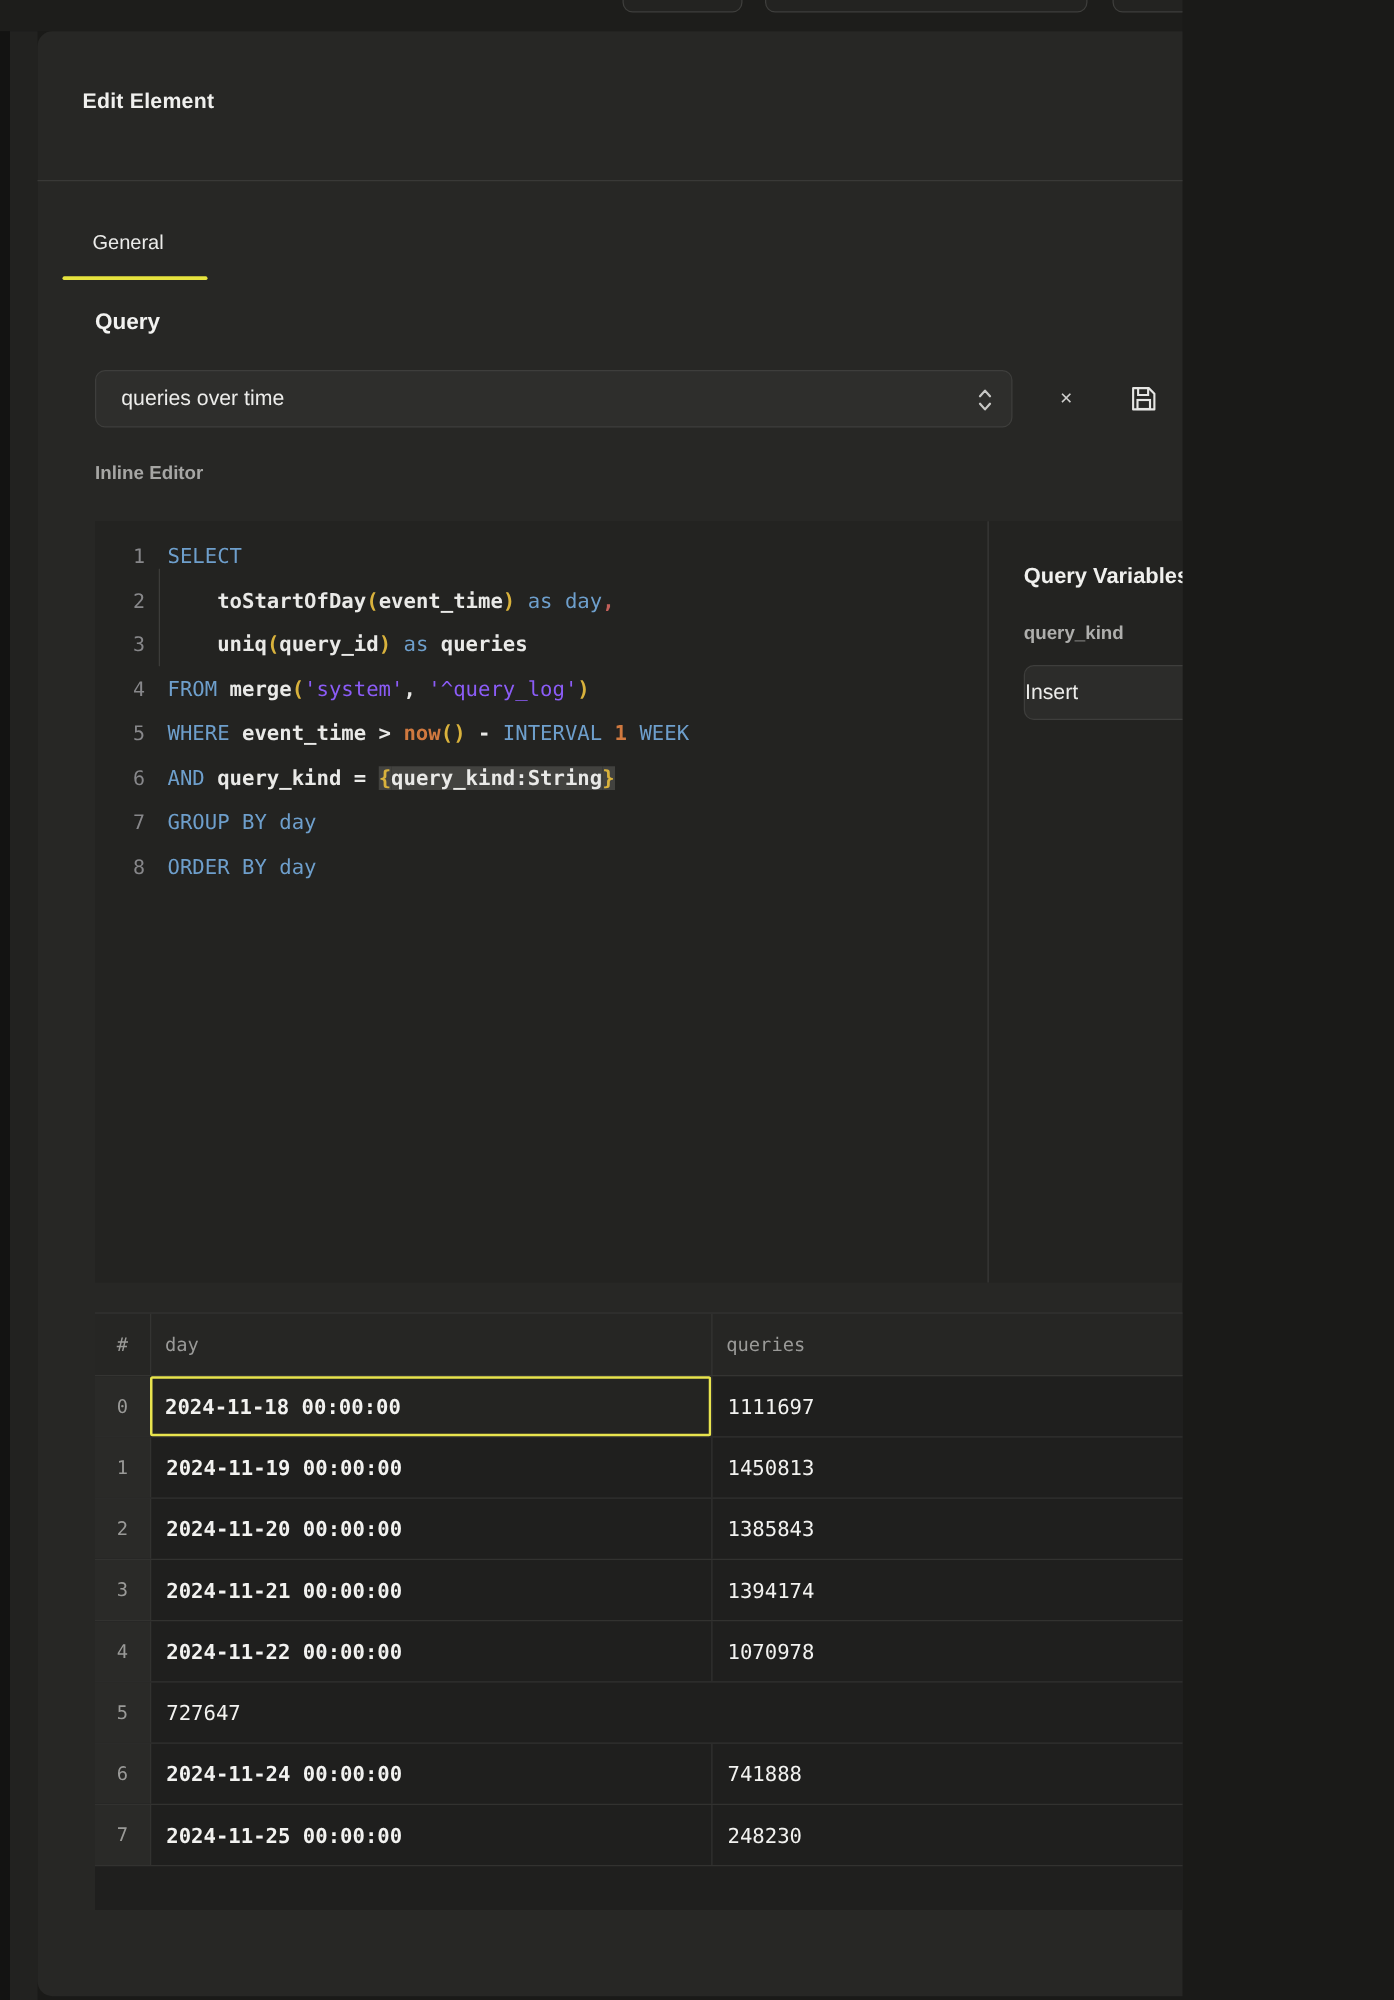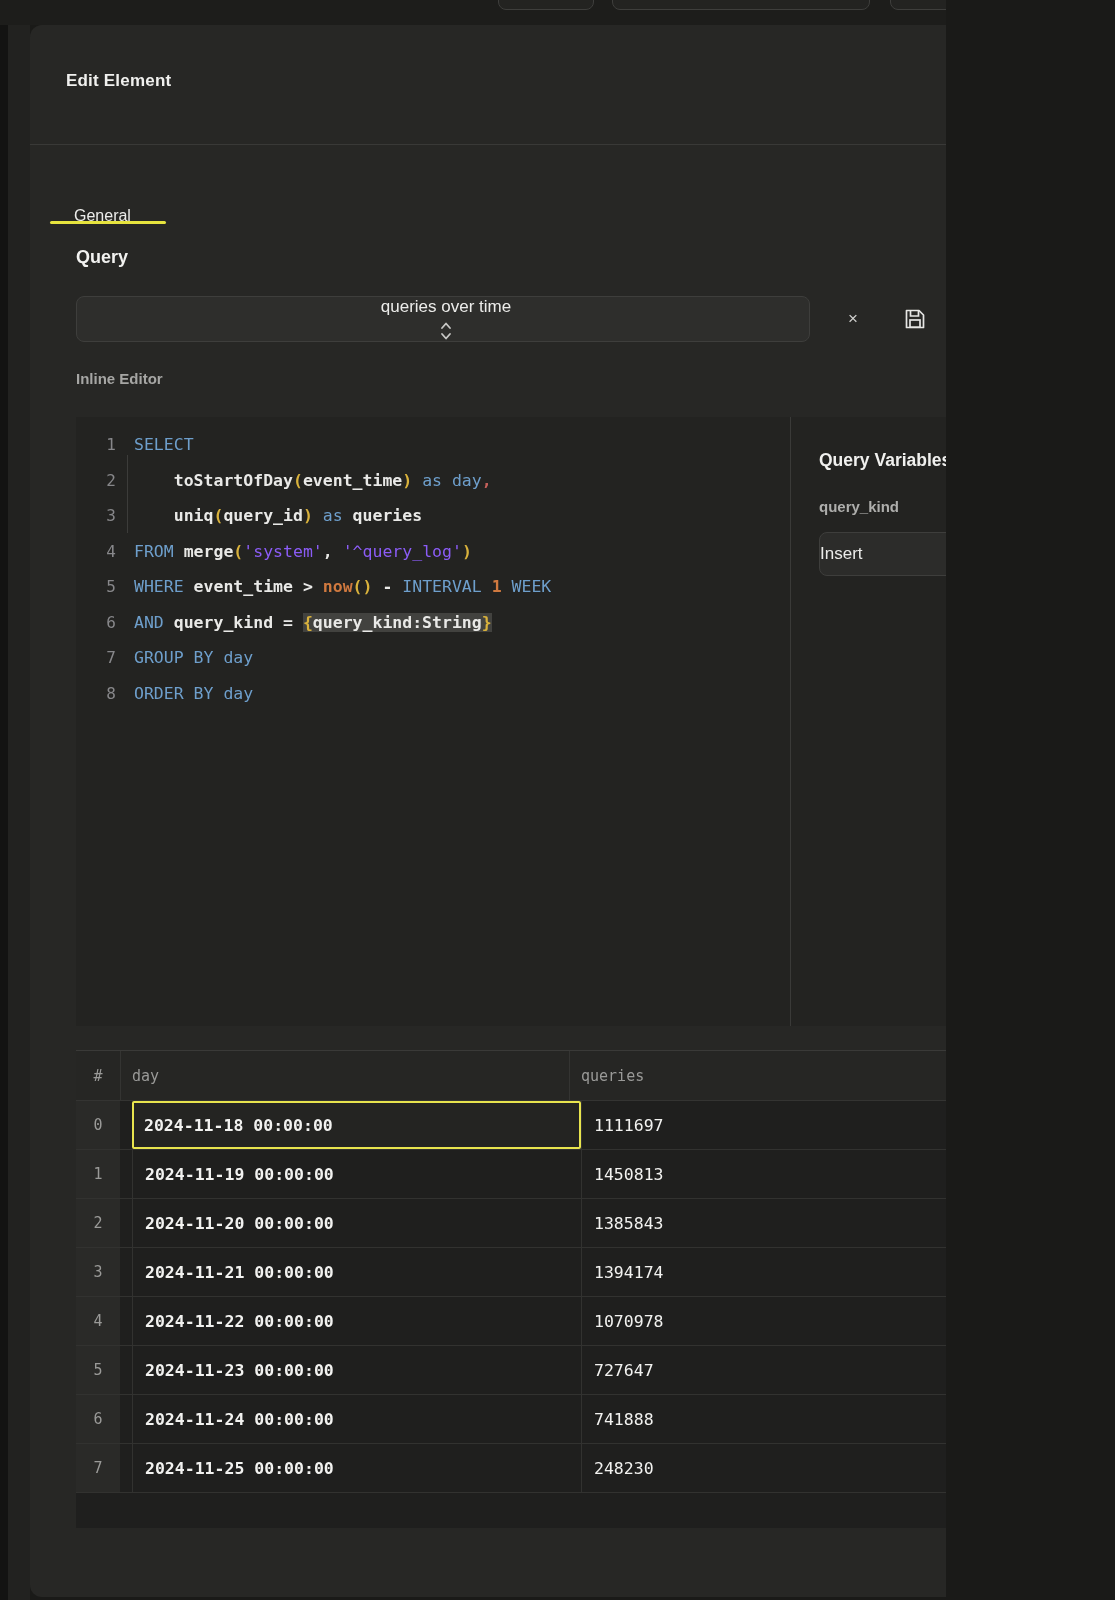--- a/index.html
+++ b/index.html
@@ -14,26 +14,26 @@
   .left-gap { position:absolute; left:8px; top:25px; width:22px; height:1575px; background:#222220; }
 
   
   .modal { position:absolute; left:30px; top:25px; width:1085px; height:1572px; background:#272725; border-top-left-radius:12px; border-bottom-left-radius:12px; }
   .modal-header { position:absolute; left:0; top:0; width:100%; height:120px; border-bottom:1px solid #39393 7; }
   .modal-header { border-bottom:1px solid #393937; }
   .modal-title { position:absolute; left:36px; top:46px; font-size:17px; font-weight:600; color:#f0f0ee; letter-spacing:.2px; }
   .close-btn { position:absolute; right:48px; top:44px; width:26px; height:26px; color:#d6d6d4; font-size:19px; line-height:26px; text-align:center; cursor:pointer; }
 
   
-  .tab { position:absolute; left:20px; top:140px; height:60px; padding:0 24px; display:flex; align-items:flex-end; font-size:16px; color:#ececea; }
+  .tab { position:absolute; left:20px; top:140px; height:60px; padding:0 24px; display:flex; align-items:center; font-size:16px; color:#ececea; }
   .tab-underline { position:absolute; left:20px; top:196px; width:116px; height:3px; background:#e6e33e; border-radius:2px; }
 
   
   .q-heading { position:absolute; left:46px; top:222px; font-size:18px; font-weight:700; color:#f2f2f0; }
-  .select-box { position:absolute; left:46px; top:271px; width:734px; height:46px; background:#2e2e2c; border:1px solid #3e3e3c; border-radius:8px; display:flex; align-items:center; padding:0 14px 0 20px;flex-direction:column; }
+  .select-box { position:absolute; left:46px; top:271px; width:734px; height:46px; background:#2e2e2c; border:1px solid #3e3e3c; border-radius:8px; display:flex; align-items:center; padding:0 14px 0 20px; }
   .select-value { flex:1; font-size:17px; color:#ececea; }
   .updown { width:14px; height:22px; position:relative; }
   .updown svg { position:absolute; left:0; top:0; }
   .icon-x { position:absolute; left:812px; top:283px; width:22px; height:22px; color:#cfcfcd; font-size:17px; line-height:22px; text-align:center; }
   .icon-save { position:absolute; left:872px; top:281px; width:26px; height:26px; }
   .run-btn { position:absolute; left:943px; top:274px; width:48px; height:48px; background:#dbe35c; border-radius:11px; display:flex; align-items:center; justify-content:center; cursor:pointer; }
 
   .inline-label { position:absolute; left:46px; top:345px; font-size:15px; font-weight:600; color:#a6a6a4; }
 
   
@@ -60,21 +60,21 @@
 
   
   .rtable { position:absolute; left:46px; top:1025px; width:946px; height:478px; background:#1f1f1e; border-top:1px solid #3a3a38; }
   .thead { display:flex; height:50px; background:#262624; border-bottom:1px solid #343432; font-family:"DejaVu Sans Mono", monospace; font-size:15px; color:#9a9a98; }
   .th { display:flex; align-items:center; }
   .th.c-idx { width:44px; justify-content:center; }
   .th.c-day { width:449px; padding-left:11px; border-left:1px solid #343432; }
   .th.c-q { flex:1; padding-left:11px; border-left:1px solid #343432; }
   .trow { display:flex; height:49px; border-bottom:1px solid #323230; font-family:"DejaVu Sans Mono", monospace; }
   .td-idx { width:44px; background:#2a2a28; color:#9a9a98; font-size:15px; display:flex; align-items:center; justify-content:center; }
-  .td-day { width:449px; display:flex; align-items:center; padding-left:12px; color:#f2f2f0; font-size:16.5px; font-weight:700; border-left:1px solid #323230;margin-left:12px; }
+  .td-day { width:449px; display:flex; align-items:center; padding-left:12px; color:#f2f2f0; font-size:16.5px; font-weight:700; border-left:1px solid #323230; }
   .td-q { flex:1; display:flex; align-items:center; padding-left:12px; color:#f2f2f0; font-size:16.5px; font-weight:400; border-left:1px solid #323230; }
   .td-day.sel { border:2px solid #e8e44e; border-radius:2px; background:#242422; padding-left:10px; }
 
   .scrollbar { position:absolute; left:1053px; top:237px; width:8px; height:1350px; background:#5d5d5b; border-radius:4px; }
 </style>
 </head>
 <body>
 
 <div id="stage">
 
@@ -197,21 +197,20 @@
             <div class="td-day">2024-11-21 00:00:00</div>
             <div class="td-q">1394174</div>
           </div>
           <div class="trow">
             <div class="td-idx">4</div>
             <div class="td-day">2024-11-22 00:00:00</div>
             <div class="td-q">1070978</div>
           </div>
           <div class="trow">
             <div class="td-idx">5</div>
-            <div class="td-day">2024-11-23 00:00:00</div>
             <div class="td-q">727647</div>
           </div>
           <div class="trow">
             <div class="td-idx">6</div>
             <div class="td-day">2024-11-24 00:00:00</div>
             <div class="td-q">741888</div>
           </div>
           <div class="trow">
             <div class="td-idx">7</div>
             <div class="td-day">2024-11-25 00:00:00</div>

